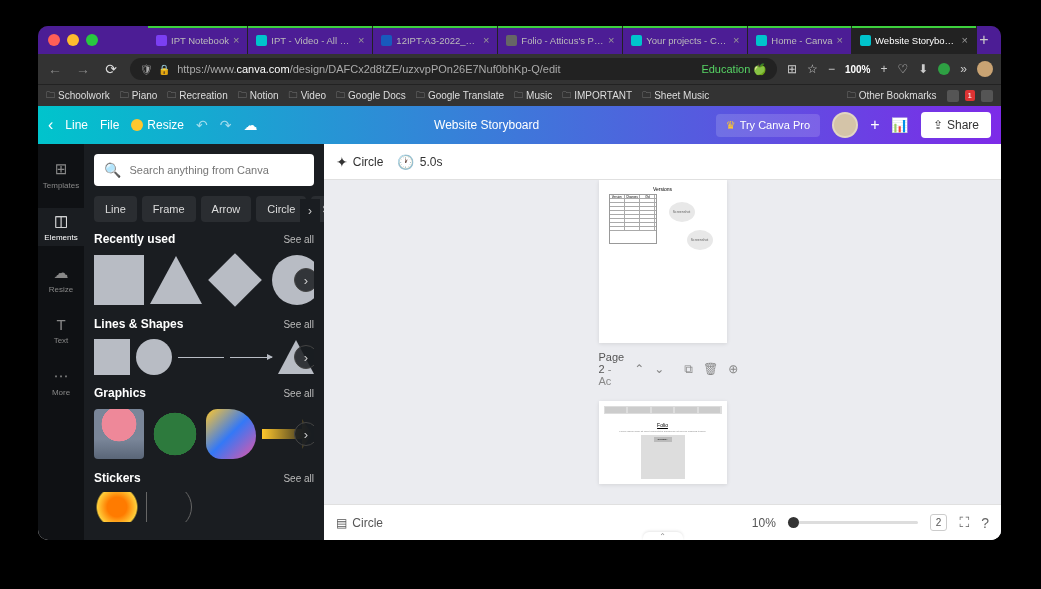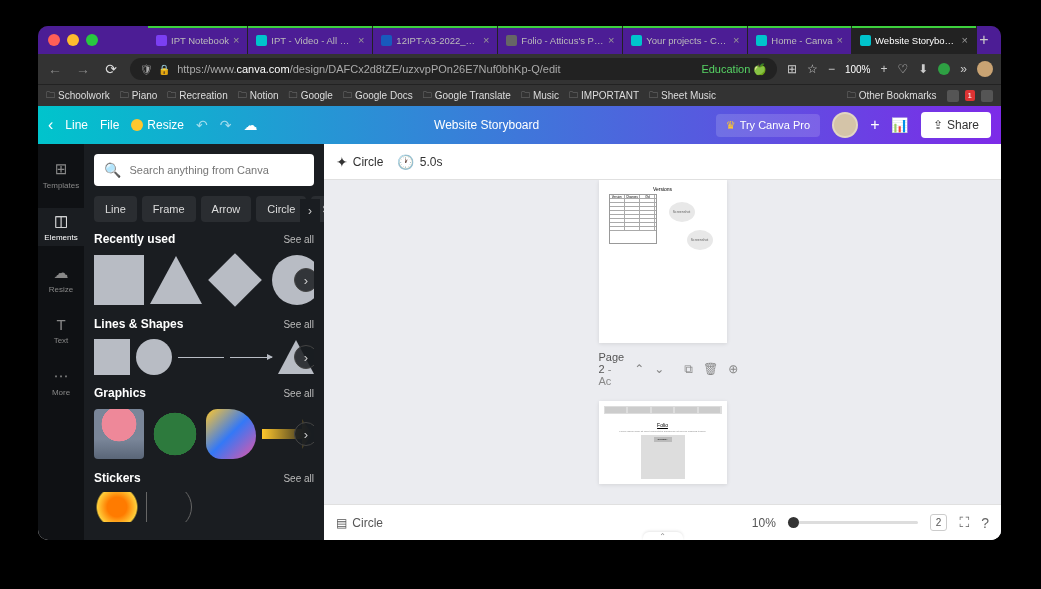--- a/index.html
+++ b/index.html
@@ -26,21 +26,21 @@
 
 .urlbar { height: 30px; background: #333; display: flex; align-items: center; padding: 0 8px; gap: 10px; }
 .nav-btn { color: #888; font-size: 14px; width: 18px; text-align: center; }
 .nav-btn.active { color: #ddd; }
 .url-field { flex: 1; display: flex; align-items: center; background: #222; border-radius: 14px; height: 22px; padding: 0 10px; gap: 6px; color: #ddd; font-size: 11px; }
 .url-lock { color: #aaa; font-size: 10px; }
 .url-text { flex: 1; color: #aaa; }
 .url-text .domain { color: #fff; }
 .edu-badge { color: #56d364; font-size: 11px; display: flex; align-items: center; gap: 3px; }
 .ub-ico { color: #ccc; font-size: 12px; }
-.zoom-chip { color: #fff; font-size: 10px; }
+.zoom-chip { color: #fff; font-size: 10px; font-weight: bold; }
 .ext-badge { background: #d33; color: #fff; font-size: 8px; padding: 1px 3px; border-radius: 2px; }
 .green-dot { width: 12px; height: 12px; border-radius: 50%; background: #2ea043; }
 .avatar-sm { width: 16px; height: 16px; border-radius: 50%; background: #c9a373; }
 
 
 .bookmarks { height: 22px; background: #333; border-top: 1px solid #222; display: flex; align-items: center; padding: 0 8px; gap: 10px; font-size: 10px; color: #ddd; }
 .bm-item { display: flex; align-items: center; gap: 3px; white-space: nowrap; }
 .bm-ico { font-size: 9px; color: #aaa; }
 .bm-spacer { flex: 1; }
 .bm-right { display: flex; gap: 6px; align-items: center;}
@@ -247,21 +247,21 @@
         <div class="bm-item">
           <span class="bm-ico">🗀</span>
           <span>Recreation</span>
         </div>
         <div class="bm-item">
           <span class="bm-ico">🗀</span>
           <span>Notion</span>
         </div>
         <div class="bm-item">
           <span class="bm-ico">🗀</span>
-          <span>Google</span>
+          <span>Video</span>
         </div>
         <div class="bm-item">
           <span class="bm-ico">🗀</span>
           <span>Google Docs</span>
         </div>
         <div class="bm-item">
           <span class="bm-ico">🗀</span>
           <span>Google Translate</span>
         </div>
         <div class="bm-item">

